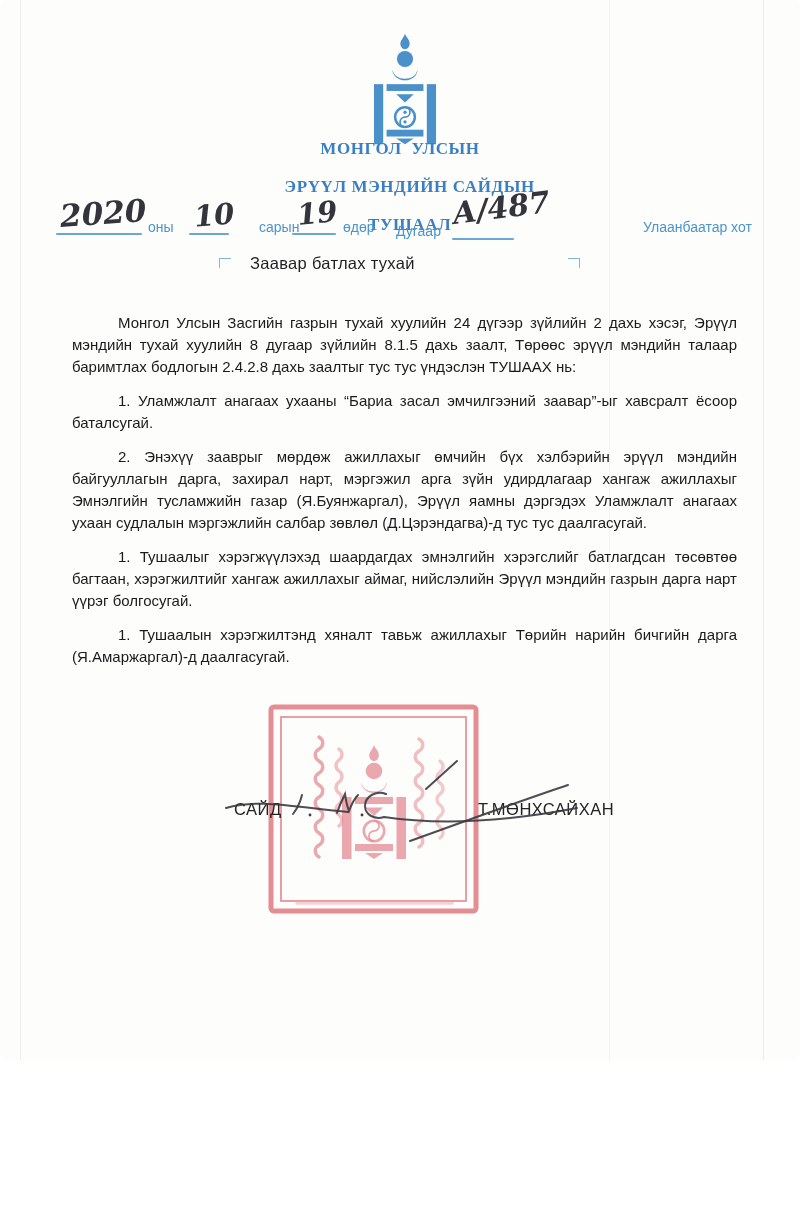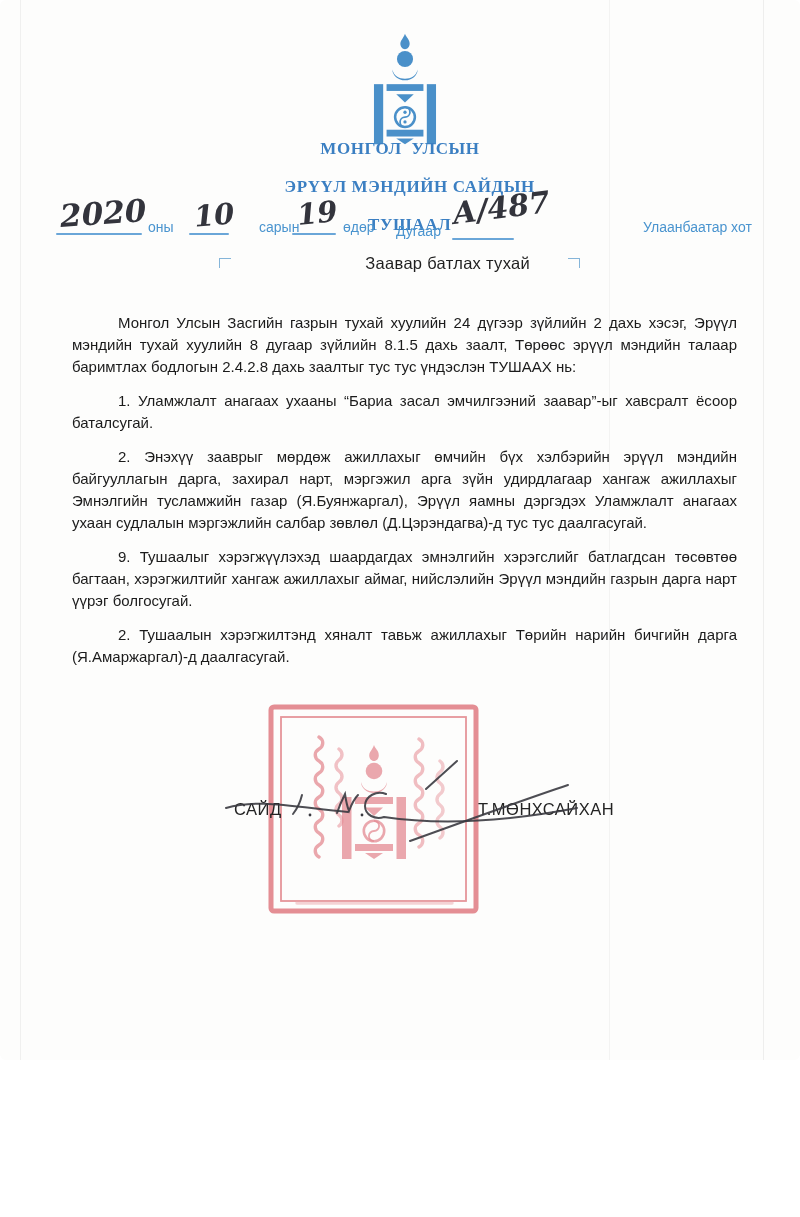--- a/index.html
+++ b/index.html
@@ -23,21 +23,21 @@
   .hw{
     position:absolute;color:#33343c;
     font-family:"DejaVu Serif",serif;font-style:italic;font-weight:bold;
   }
   .wline{position:absolute;height:2px;background:#6aa6d8;border-radius:1px;}
   
   .corner{position:absolute;width:11px;height:9px;}
   .corner.l{border-left:1.5px solid #85b5d9;border-top:1.5px solid #85b5d9;}
   .corner.r{border-right:1.5px solid #85b5d9;border-top:1.5px solid #85b5d9;}
   .subject{
-    position:absolute;left:250px;top:254px;width:280px;text-align:right;
+    position:absolute;left:250px;top:254px;width:280px;text-align:left;
     font-size:16.5px;color:#1f1f1f;letter-spacing:0.3px;
   }
   
   .body-text{position:absolute;left:72px;top:312px;width:665px;}
   .body-text p{
     margin:0 0 12px 0;text-align:justify;text-indent:46px;
     font-size:15px;line-height:22px;color:#1b1b1b;
   }
   
   .stamp{position:absolute;left:267px;top:703px;opacity:0.92;}
@@ -110,22 +110,22 @@
   <div class="blue-label" style="left:643px;top:219px;">Улаанбаатар хот</div>
 
   <div class="corner l" style="left:219px;top:258px;"></div>
   <div class="corner r" style="left:568px;top:258px;"></div>
   <div class="subject">Заавар батлах тухай</div>
 
   <div class="body-text">
     <p>Монгол Улсын Засгийн газрын тухай хуулийн 24 дүгээр зүйлийн 2 дахь хэсэг, Эрүүл мэндийн тухай хуулийн 8 дугаар зүйлийн 8.1.5 дахь заалт, Төрөөс эрүүл мэндийн талаар баримтлах бодлогын 2.4.2.8 дахь заалтыг тус тус үндэслэн ТУШААХ нь:</p>
     <p>1. Уламжлалт анагаах ухааны “Бариа засал эмчилгээний заавар”-ыг хавсралт ёсоор баталсугай.</p>
     <p>2. Энэхүү зааврыг мөрдөж ажиллахыг өмчийн бүх хэлбэрийн эрүүл мэндийн байгууллагын дарга, захирал нарт, мэргэжил арга зүйн удирдлагаар хангаж ажиллахыг Эмнэлгийн тусламжийн газар (Я.Буянжаргал), Эрүүл яамны дэргэдэх Уламжлалт анагаах ухаан судлалын мэргэжлийн салбар зөвлөл (Д.Цэрэндагва)-д тус тус даалгасугай.</p>
-    <p>9. Тушаалыг хэрэгжүүлэхэд шаардагдах эмнэлгийн хэрэгслийг батлагдсан төсөвтөө багтаан, хэрэгжилтийг хангаж ажиллахыг аймаг, нийслэлийн Эрүүл мэндийн газрын дарга нарт үүрэг болгосугай.</p>
-    <p>2. Тушаалын хэрэгжилтэнд хяналт тавьж ажиллахыг Төрийн нарийн бичгийн дарга (Я.Амаржаргал)-д даалгасугай.</p>
+    <p>1. Тушаалыг хэрэгжүүлэхэд шаардагдах эмнэлгийн хэрэгслийг батлагдсан төсөвтөө багтаан, хэрэгжилтийг хангаж ажиллахыг аймаг, нийслэлийн Эрүүл мэндийн газрын дарга нарт үүрэг болгосугай.</p>
+    <p>1. Тушаалын хэрэгжилтэнд хяналт тавьж ажиллахыг Төрийн нарийн бичгийн дарга (Я.Амаржаргал)-д даалгасугай.</p>
   </div>
 
   <svg class="stamp" width="213" height="212" viewBox="0 0 213 212">
     <rect class="st-border" x="4" y="4" width="205" height="204" rx="3" stroke-width="5" opacity="0.85"></rect>
     <rect class="st-border" x="14" y="14" width="185" height="184" stroke-width="1.8" opacity="0.8"></rect>
 
     <path class="st-script" d="M52 34c5 3 5 9 0 12s-5 9 0 12 5 9 0 12-5 9 0 12 5 9 0 12-5 9 0 12 5 9 0 12-5 9 0 12 5 9 0 12-5 9 0 12"></path>
     <path class="st-script" d="M72 46c4 3 4 8 0 11s-4 8 0 11 4 8 0 11-4 8 0 11 4 8 0 11-4 8 0 11 4 8 0 11" opacity="0.7"></path>
     <path class="st-script" d="M152 36c5 3 5 9 0 12s-5 9 0 12 5 9 0 12-5 9 0 12 5 9 0 12-5 9 0 12 5 9 0 12-5 9 0 12 5 9 0 12" opacity="0.75"></path>
     <path class="st-script" d="M173 58c4 3 4 8 0 11s-4 8 0 11 4 8 0 11-4 8 0 11 4 8 0 11-4 8 0 11 4 8 0 11" opacity="0.6"></path>

